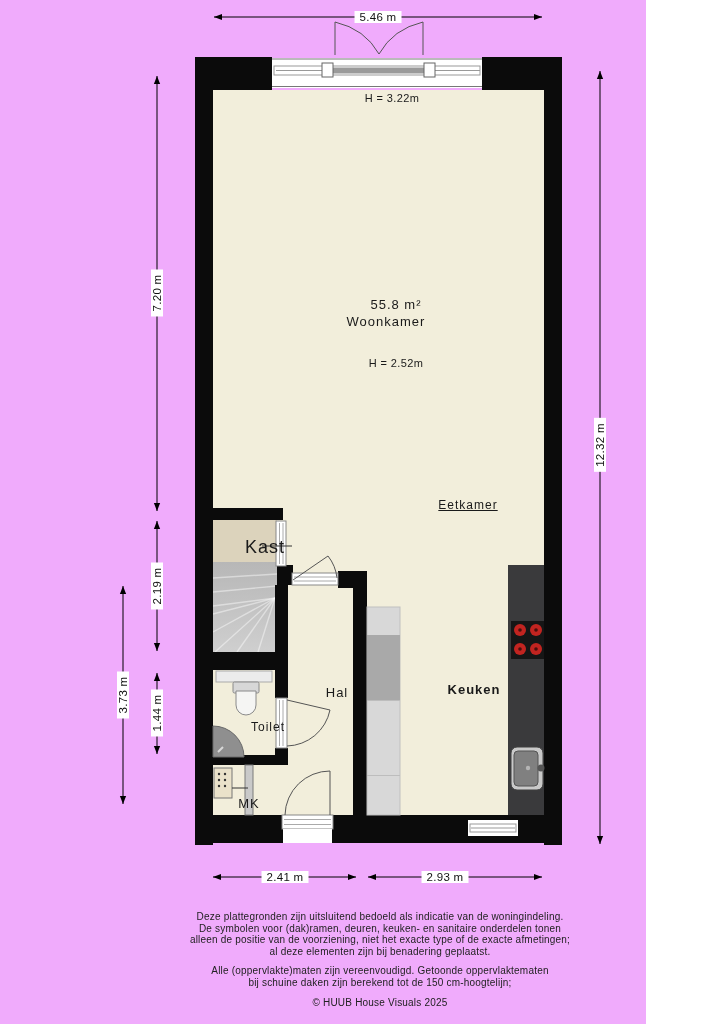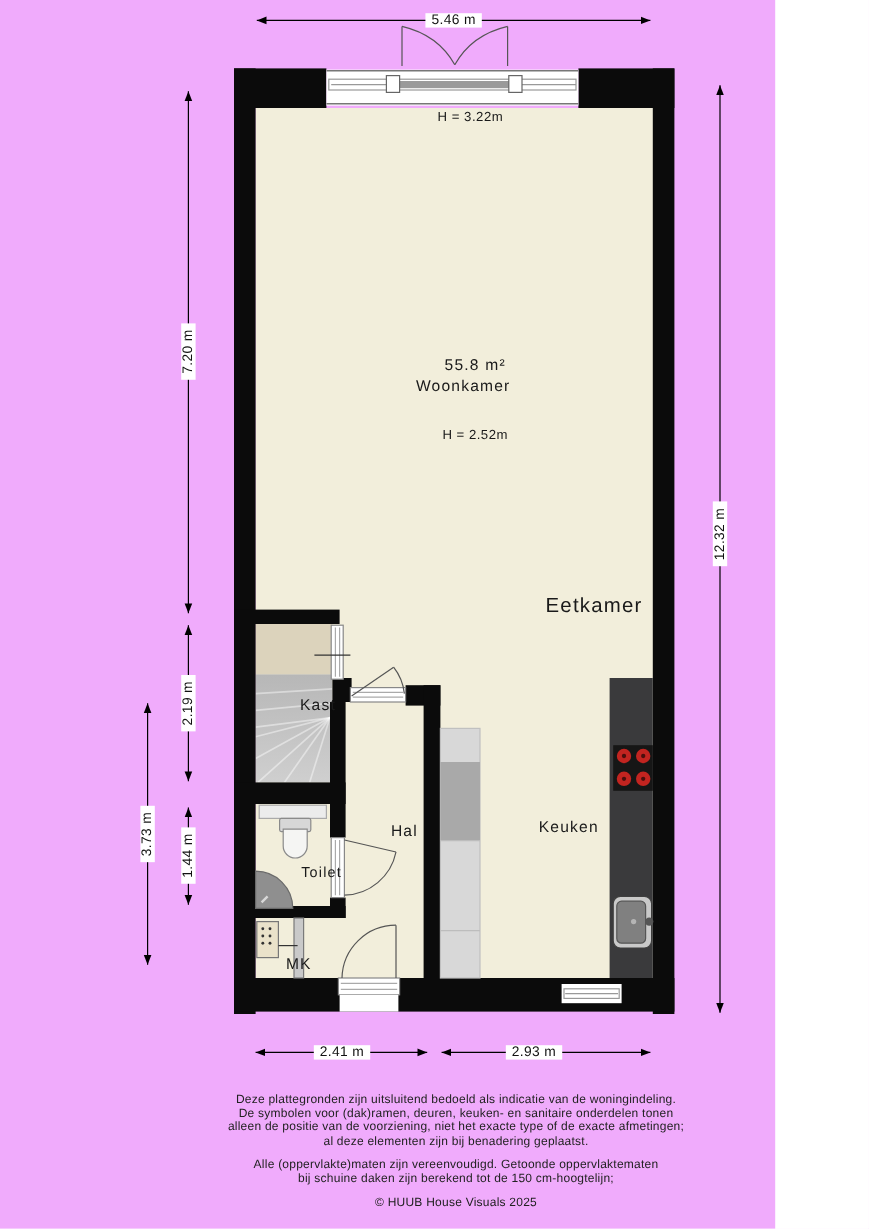--- a/index.html
+++ b/index.html
@@ -197,25 +197,25 @@
   <div class="lbl dim v" style="left:157px; top:586px;">2.19 m</div>
   <div class="lbl dim v" style="left:157px; top:713px;">1.44 m</div>
   <div class="lbl dim v" style="left:123px; top:695px;">3.73 m</div>
   <div class="lbl dim" style="left:285px; top:877px;">2.41 m</div>
   <div class="lbl dim" style="left:445px; top:877px;">2.93 m</div>
 
   <div class="lbl h" style="left:373px; top:98px;">H = 3.22m</div>
   <div class="lbl" style="left:367px; top:289px;margin-top:32px;">Woonkamer</div>
   <div class="lbl" style="left:377px; top:304px;">55.8 m²</div>
   <div class="lbl h" style="left:377px; top:327px;margin-top:36px;">H = 2.52m</div>
-  <div class="lbl" style="left:476px; top:505px; font-size:17px;">Eetkamer</div>
-  <div class="lbl" style="left:455px; top:689px;">Keuken</div>
+  <div class="lbl" style="left:449px; top:505px; font-size:12px;text-decoration:underline;">Eetkamer</div>
+  <div class="lbl" style="left:455px; top:689px;font-weight:bold;">Keuken</div>
   <div class="lbl" style="left:318px; top:692px;">Hal</div>
   <div class="lbl" style="left:249px; top:727px; font-size:12px;">Toilet</div>
-  <div class="lbl" style="left:246px; top:547px; font-size:13px;margin-top:40px;">Kast</div>
+  <div class="lbl" style="left:246px; top:547px; font-size:18px;">Kast</div>
   <div class="lbl" style="left:230px; top:803px;">MK</div>
 
   <div class="footer">
     <div>Deze plattegronden zijn uitsluitend bedoeld als indicatie van de woningindeling.</div>
     <div>De symbolen voor (dak)ramen, deuren, keuken- en sanitaire onderdelen tonen</div>
     <div>alleen de positie van de voorziening, niet het exacte type of de exacte afmetingen;</div>
     <div>al deze elementen zijn bij benadering geplaatst.</div>
     <div class="gap"></div>
     <div>Alle (oppervlakte)maten zijn vereenvoudigd. Getoonde oppervlaktematen</div>
     <div>bij schuine daken zijn berekend tot de 150 cm-hoogtelijn;</div>

